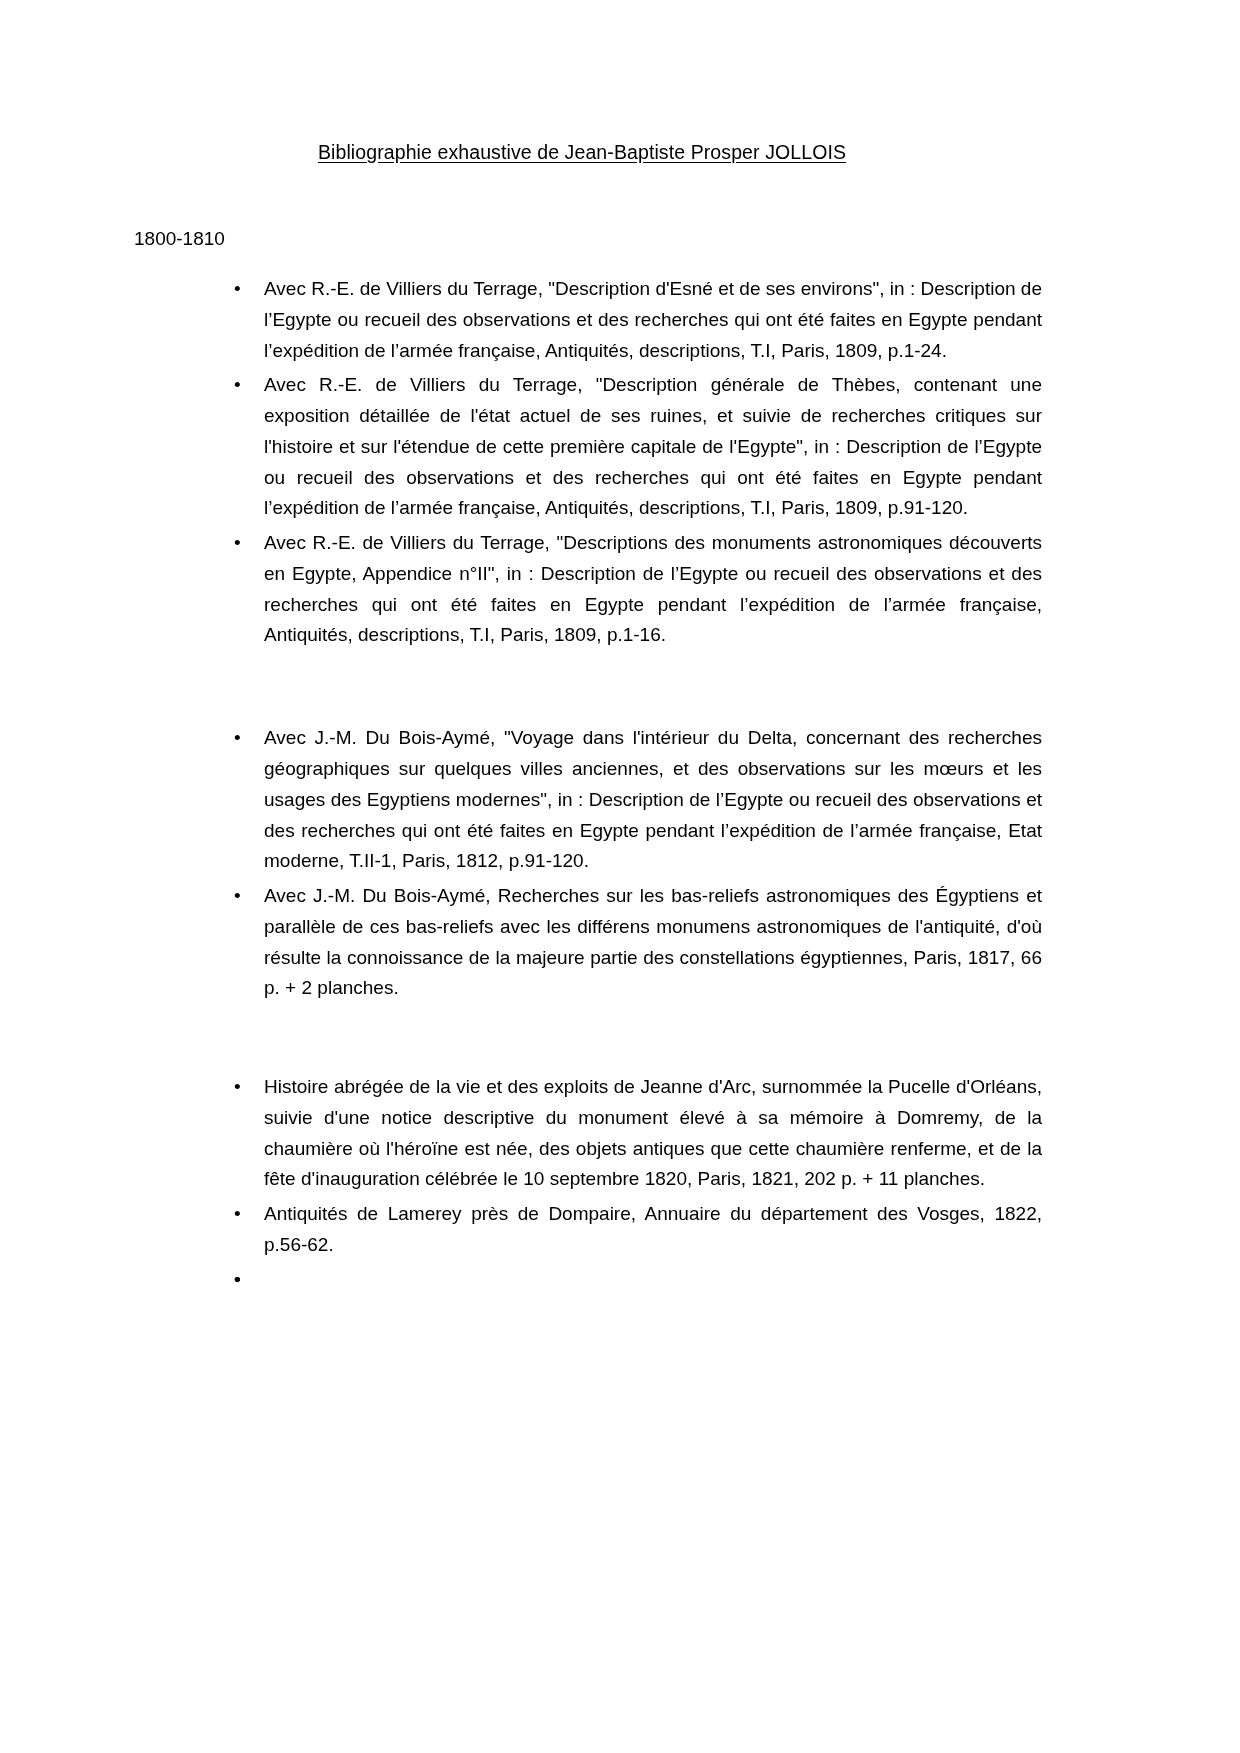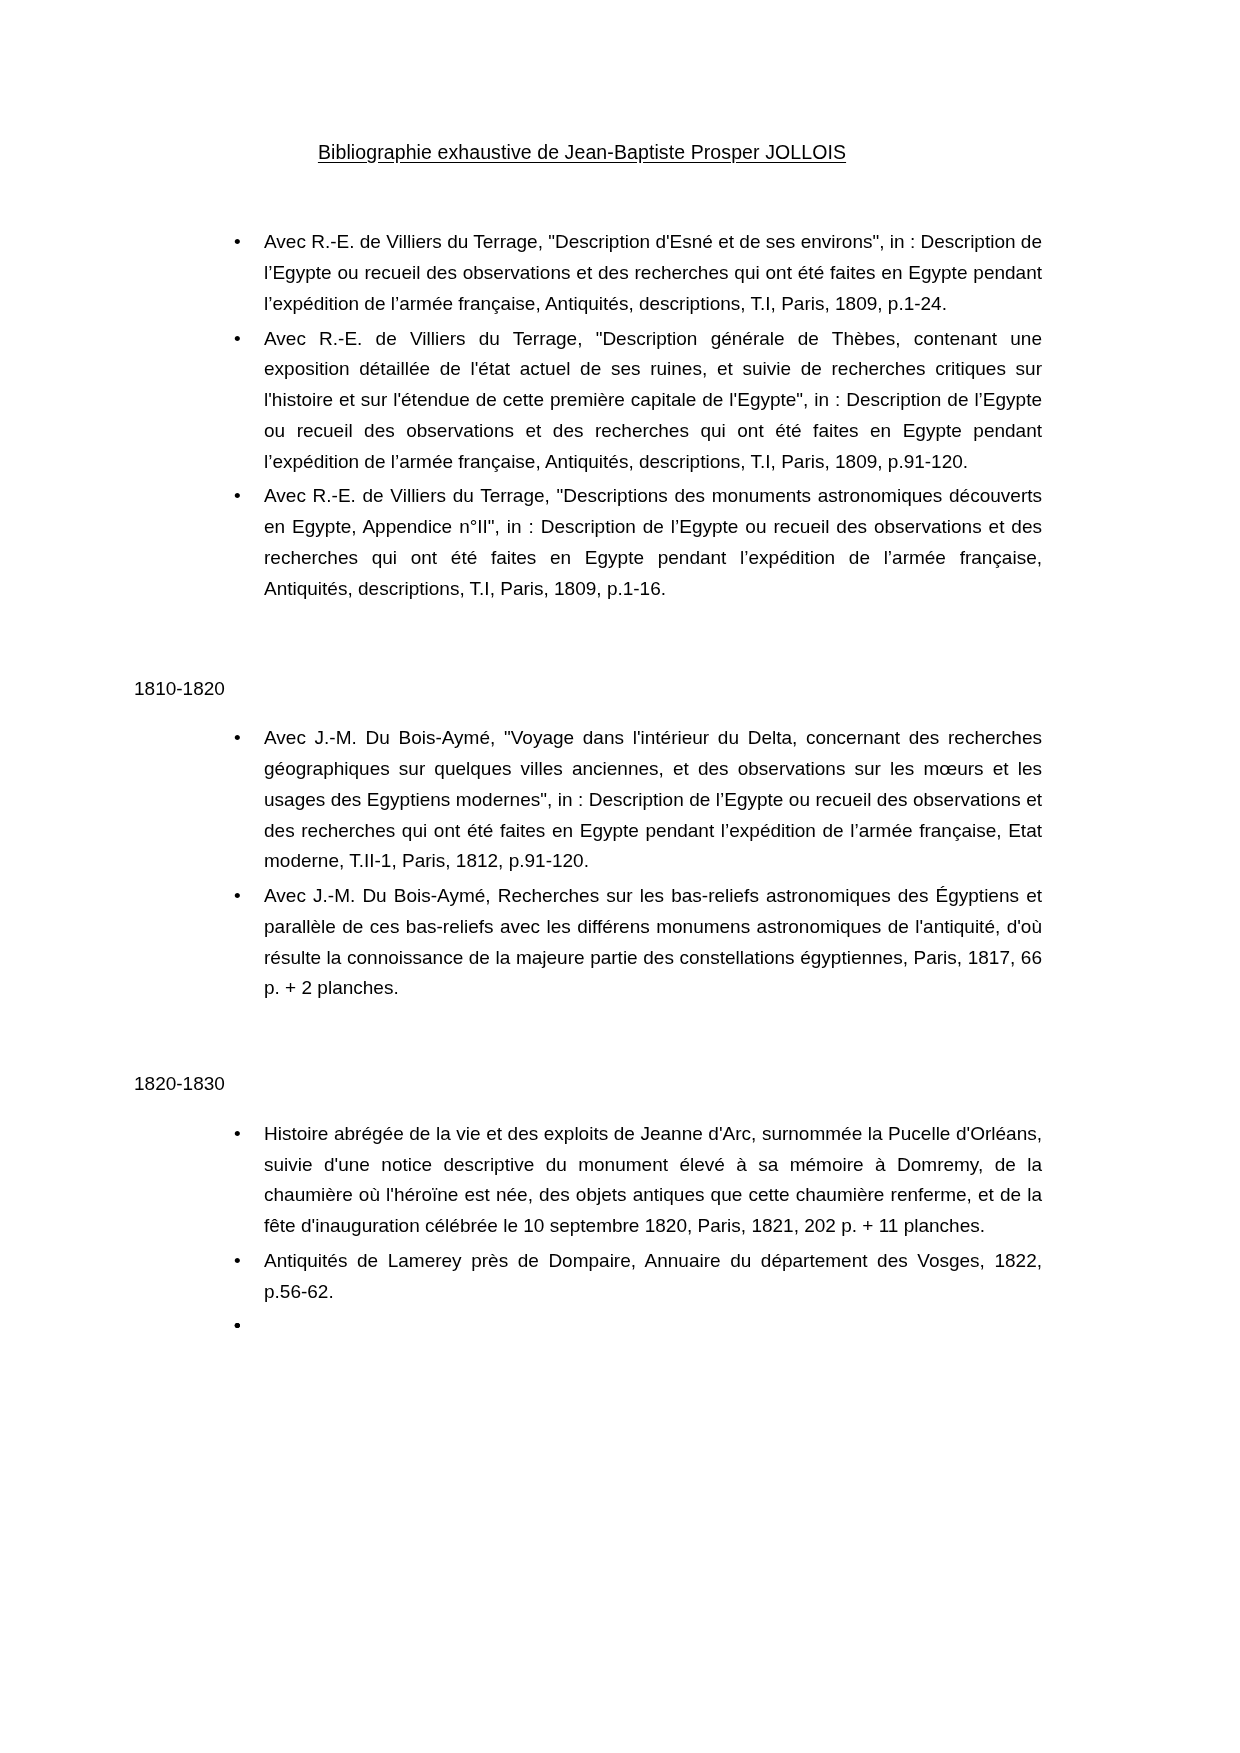--- a/index.html
+++ b/index.html
@@ -67,56 +67,55 @@
   .entry-text { display: inline; }
 </style>
 </head>
 <body>
 
 <div class="page">
 
   <h1 class="doc-title">Bibliographie exhaustive de Jean-Baptiste Prosper JOLLOIS</h1>
 
   <div class="section">
+    <div class="section-heading">1800-1810</div>
     <ul class="bib-list">
       <li>
         <span class="bullet">•</span>
         <span class="entry-text">Avec R.-E. de Villiers du Terrage, "Description d'Esné et de ses environs", in : Description de l’Egypte ou recueil des observations et des recherches qui ont été faites en Egypte pendant l’expédition de l’armée française, Antiquités, descriptions, T.I, Paris, 1809, p.1-24.</span>
       </li>
       <li>
         <span class="bullet">•</span>
         <span class="entry-text">Avec R.-E. de Villiers du Terrage, "Description générale de Thèbes, contenant une exposition détaillée de l'état actuel de ses ruines, et suivie de recherches critiques sur l'histoire et sur l'étendue de cette première capitale de l'Egypte", in : Description de l’Egypte ou recueil des observations et des recherches qui ont été faites en Egypte pendant l’expédition de l’armée française, Antiquités, descriptions, T.I, Paris, 1809, p.91-120.</span>
       </li>
       <li>
         <span class="bullet">•</span>
         <span class="entry-text">Avec R.-E. de Villiers du Terrage, "Descriptions des monuments astronomiques découverts en Egypte, Appendice n°II", in : Description de l’Egypte ou recueil des observations et des recherches qui ont été faites en Egypte pendant l’expédition de l’armée française, Antiquités, descriptions, T.I, Paris, 1809, p.1-16.</span>
       </li>
     </ul>
   </div>
 
   <div class="spacer-lg"></div>
 
   <div class="section">
-    <div class="section-heading">1810-1820</div>
     <ul class="bib-list">
       <li>
         <span class="bullet">•</span>
         <span class="entry-text">Avec J.-M. Du Bois-Aymé, "Voyage dans l'intérieur du Delta, concernant des recherches géographiques sur quelques villes anciennes, et des observations sur les mœurs et les usages des Egyptiens modernes", in : Description de l’Egypte ou recueil des observations et des recherches qui ont été faites en Egypte pendant l’expédition de l’armée française, Etat moderne, T.II-1, Paris, 1812, p.91-120.</span>
       </li>
       <li>
         <span class="bullet">•</span>
         <span class="entry-text">Avec J.-M. Du Bois-Aymé, Recherches sur les bas-reliefs astronomiques des Égyptiens et parallèle de ces bas-reliefs avec les différens monumens astronomiques de l'antiquité, d'où résulte la connoissance de la majeure partie des constellations égyptiennes, Paris, 1817, 66 p. + 2 planches.</span>
       </li>
     </ul>
   </div>
 
   <div class="spacer-md"></div>
 
   <div class="section">
-    <div class="section-heading">1820-1830</div>
     <ul class="bib-list">
       <li>
         <span class="bullet">•</span>
         <span class="entry-text">Histoire abrégée de la vie et des exploits de Jeanne d'Arc, surnommée la Pucelle d'Orléans, suivie d'une notice descriptive du monument élevé à sa mémoire à Domremy, de la chaumière où l'héroïne est née, des objets antiques que cette chaumière renferme, et de la fête d'inauguration célébrée le 10 septembre 1820, Paris, 1821, 202 p. + 11 planches.</span>
       </li>
       <li>
         <span class="bullet">•</span>
         <span class="entry-text">Antiquités de Lamerey près de Dompaire, Annuaire du département des Vosges, 1822, p.56-62.</span>
       </li>
       <li>

